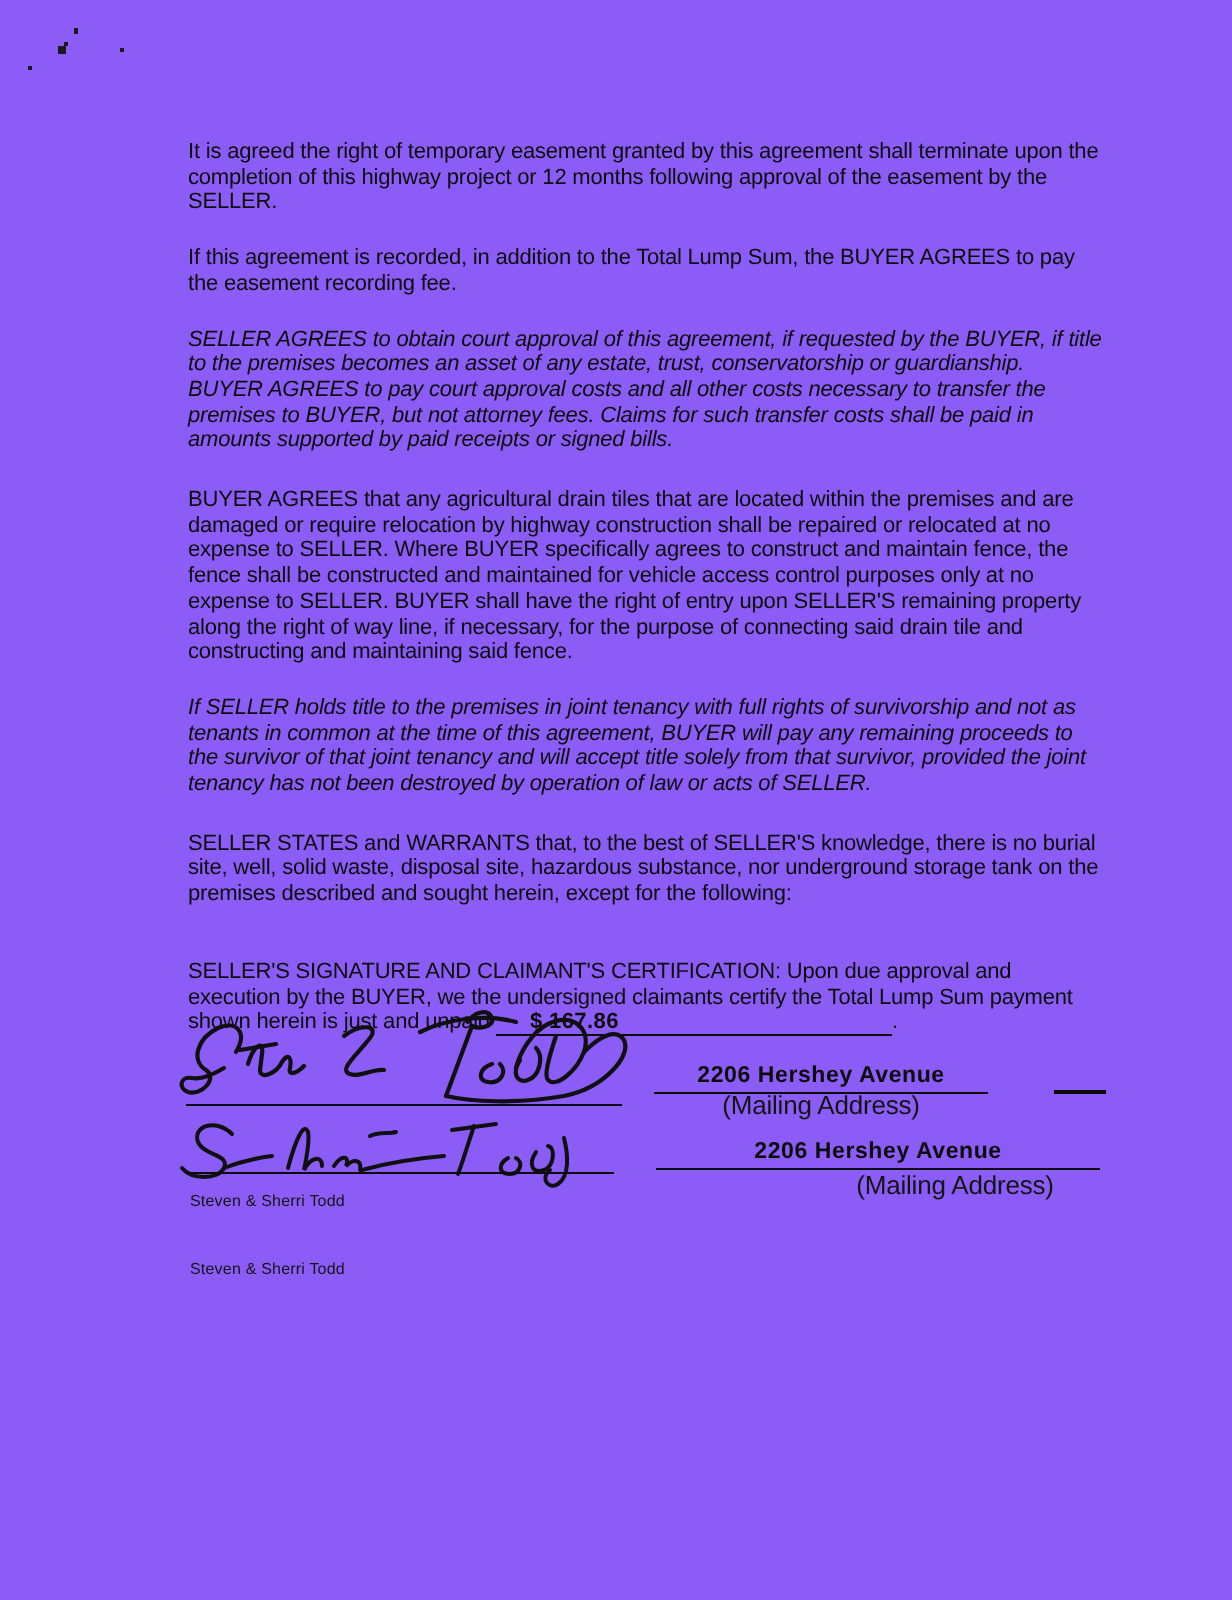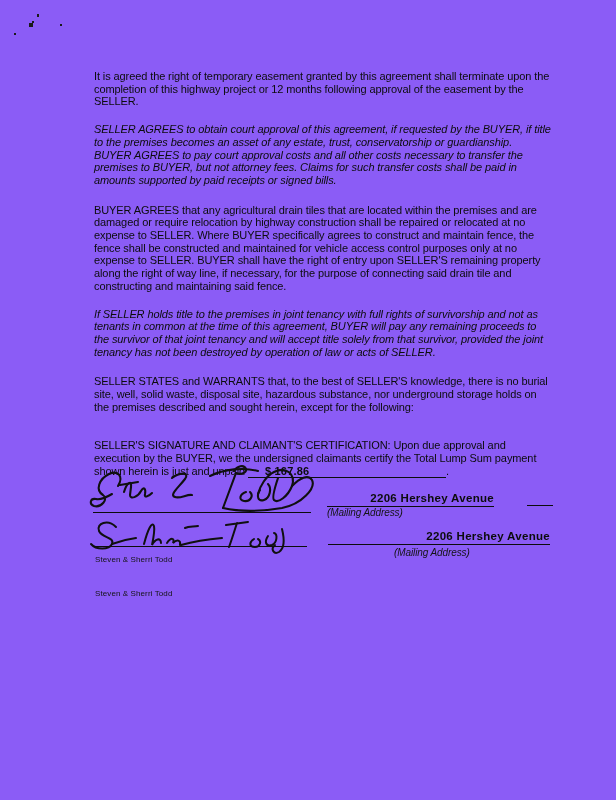--- a/index.html
+++ b/index.html
@@ -35,49 +35,50 @@
   .sig-svg { position: absolute; overflow: visible; }
   .sig1-svg { left: -8px; top: -20px; }
   .sig2-svg { left: -8px; top: 35px; }
   .sig-line { position: absolute; height: 0; border-top: 1.6px solid #0c0c0c; }
   .sig1-line { left: -1px; top: 30px; width: 218px; }
   .sig2-line { left: -1px; top: 64px; width: 214px; }
   .sig-name { position: absolute; font-size: 8px; letter-spacing: 0.1px; color: #141414; margin-top: 40px; }
   .sig1-name { left: 1px; top: 32.5px; }
   .sig2-name { left: 1px; top: 66.5px; }
   .addr-block {
-    position: absolute; text-align: right;
+    position: absolute; text-align: center;
     border-bottom: 1.6px solid #0c0c0c;
     font-weight: bold; font-size: 11.5px; letter-spacing: 0.3px;
     padding-bottom: 1px;
   }
   .addr1-block { left: 233px; top: 10px; width: 167px; }
   .addr2-block { left: 234px; top: 48px; width: 222px; }
-  .addr-label { position: absolute; font-size: 10px; color: #141414; font-style: italic; }
+  .addr-label { position: absolute; font-size: 13px; text-align: center; color: #141414; }
   .addr1-label { left: 233px; top: 25px; width: 167px; }
   .addr2-label { left: 300px; top: 65px; width: 167px; }
   .addr1-dash { position: absolute; left: 433px; top: 23px; width: 26px; height: 1.6px; background: #0c0c0c; }
 </style>
 </head>
 <body>
 
 <div class="page">
 
   <div class="speck" style="left:37px; top:14px; width:2px; height:3px;"></div>
   <div class="speck" style="left:29px; top:23px; width:4px; height:4px;"></div>
   <div class="speck" style="left:32px; top:21px; width:2px; height:2px;"></div>
   <div class="speck" style="left:60px; top:24px; width:2px; height:2px;"></div>
   <div class="speck" style="left:14px; top:33px; width:2px; height:2px;"></div>
 
   <div class="content">
     <p>It is agreed the right of temporary easement granted by this agreement shall terminate upon the completion of this highway project or 12 months following approval of the easement by the SELLER.</p>
+    <p>If this agreement is recorded, in addition to the Total Lump Sum, the BUYER AGREES to pay the easement recording fee.</p>
     <p class="mb17">SELLER AGREES to obtain court approval of this agreement, if requested by the BUYER, if title to the premises becomes an asset of any estate, trust, conservatorship or guardianship. BUYER AGREES to pay court approval costs and all other costs necessary to transfer the premises to BUYER, but not attorney fees. Claims for such transfer costs shall be paid in amounts supported by paid receipts or signed bills.</p>
     <p>BUYER AGREES that any agricultural drain tiles that are located within the premises and are damaged or require relocation by highway construction shall be repaired or relocated at no expense to SELLER. Where BUYER specifically agrees to construct and maintain fence, the fence shall be constructed and maintained for vehicle access control purposes only at no expense to SELLER. BUYER shall have the right of entry upon SELLER'S remaining property along the right of way line, if necessary, for the purpose of connecting said drain tile and constructing and maintaining said fence.</p>
     <p class="mb17">If SELLER holds title to the premises in joint tenancy with full rights of survivorship and not as tenants in common at the time of this agreement, BUYER will pay any remaining proceeds to the survivor of that joint tenancy and will accept title solely from that survivor, provided the joint tenancy has not been destroyed by operation of law or acts of SELLER.</p>
-    <p class="mb26">SELLER STATES and WARRANTS that, to the best of SELLER'S knowledge, there is no burial site, well, solid waste, disposal site, hazardous substance, nor underground storage holds on the premises described and sought herein, except for the following:</p>
+    <p class="mb26">SELLER STATES and WARRANTS that, to the best of SELLER'S knowledge, there is no burial site, well, solid waste, disposal site, hazardous substance, nor underground storage tank on the premises described and sought herein, except for the following:</p>
 
     <p style="margin-bottom:4px;"><span>SELLER'S SIGNATURE AND CLAIMANT'S CERTIFICATION: Upon due approval and execution by the BUYER, we the undersigned claimants certify the Total Lump Sum payment shown herein is just and unpaid </span><span class="amount-line">$ 167.86</span><span>.</span></p>
 
     <div class="sig-section">
 
       <svg class="sig-svg sig1-svg" width="232" height="60" viewBox="0 0 232 60">
         <g fill="none" stroke="#101010" stroke-width="2.1" stroke-linecap="round">
           <path d="M32,24 C38,14 32,8 23,12 C13,17 9,28 17,33 C23,37 15,46 8,44 C3,42 4,36 10,37 C15,38 21,35 26,32"></path>
           <path d="M38,30 C41,20 46,18 45,25 L44,33 C44,38 52,35 55,29 C58,24 60,27 59,32 C58,36 62,35 66,31"></path>
           <path d="M34,23 L52,20"></path>

